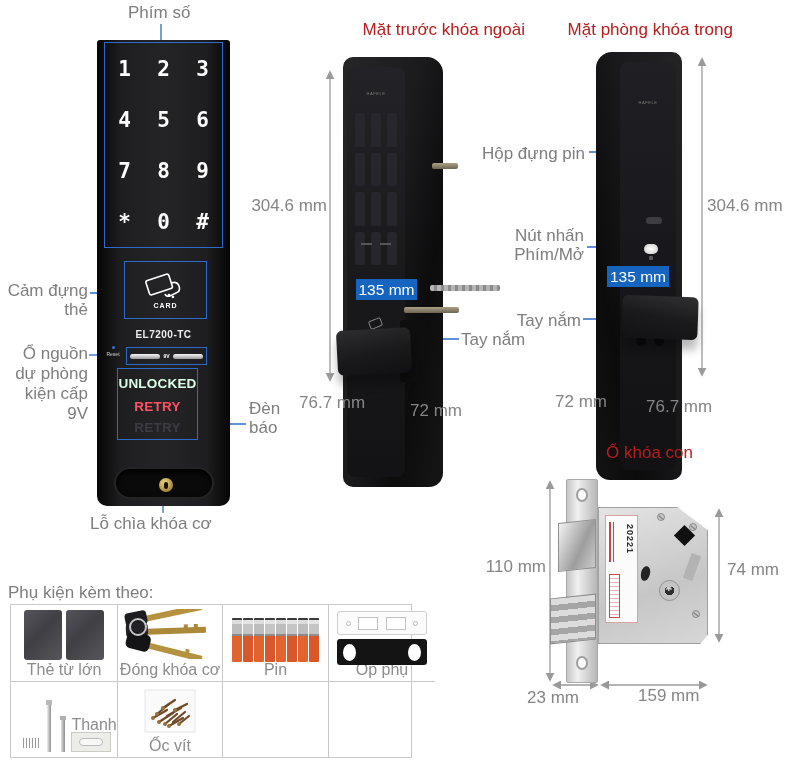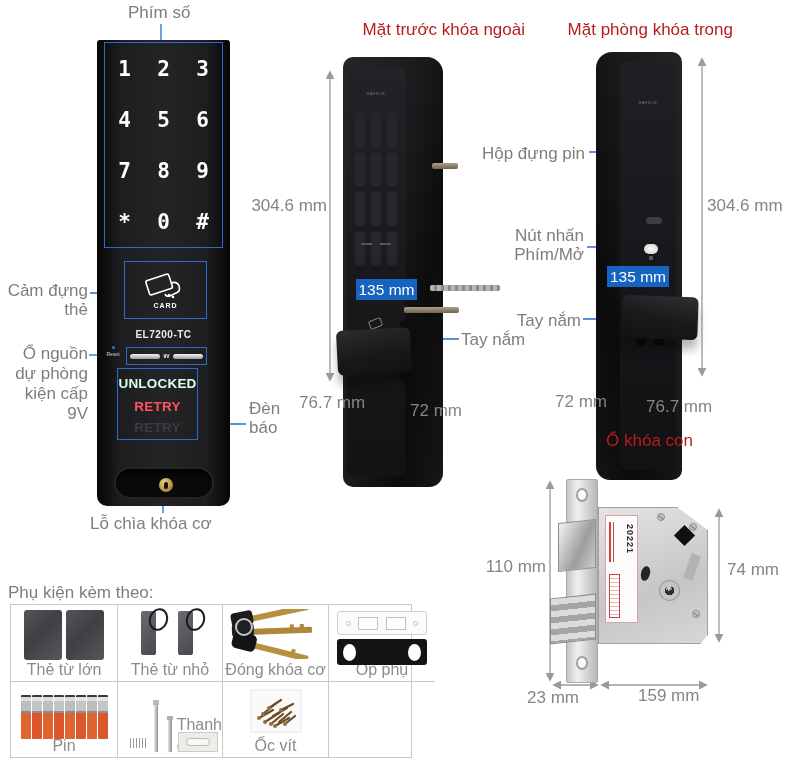--- a/index.html
+++ b/index.html
@@ -300,21 +300,21 @@
 
 <div class="abs glabel tr" style="left:453px;top:144px;width:132px">Hộp đựng pin</div>
 <div class="abs glabel tr" style="left:494px;top:226px;width:90px">
   <div>Nút nhấn</div>
     <div>Phím/Mở</div>
 </div>
 <div class="abs glabel tr" style="left:509px;top:311px;width:72px">Tay nắm</div>
 <div class="abs dim tc" style="left:555px;top:392px;width:58px">72 mm</div>
 <div class="abs dim tc" style="left:646px;top:397px;width:76px">76.7 mm</div>
 
-<div class="abs title" style="left:568px;top:431px;width:125px">Ổ khóa con</div>
+<div class="abs title" style="left:568px;top:443px;width:125px">Ổ khóa con</div>
 
 <div class="abs" id="faceplate">
   <span class="screwhole" style="top:8px"></span>
   <span class="screwhole" style="top:176px"></span>
 </div>
 <div class="abs" id="latch"></div>
 <div class="abs" id="deadbolt"></div>
 <div class="abs" id="mortbody">
   <div id="sticker">
     <span class="redline" style="top:6px;height:40px"></span>
@@ -338,27 +338,20 @@
 
 <div class="abs glabel" style="left:8px;top:583px">Phụ kiện kèm theo:</div>
 
 <div class="abs" id="acct">
   <div class="cell">
     <div class="art">
         <span class="bigcard"></span>
         <span class="bigcard"></span>
       </div>
     <span class="cap">Thẻ từ lớn</span>
-  </div>
-  <div class="cell">
-    <div class="art">
-        <span class="fob"></span>
-        <span class="fob"></span>
-      </div>
-    <span class="cap">Thẻ từ nhỏ</span>
   </div>
   <div class="cell">
     <div class="art" style="top:4px">
       <svg width="96" height="50" viewBox="0 0 96 50">
         <g transform="rotate(-12 18 14)">
             <rect x="24" y="8" width="58" height="6" rx="1" fill="#b5923f"></rect>
             <rect x="58" y="5" width="4" height="4" fill="#b5923f"></rect>
             <rect x="68" y="5" width="4" height="4" fill="#b5923f"></rect>
             <rect x="4" y="2" width="22" height="14" rx="4" fill="#1d1d1f"></rect>
           </g>
@@ -372,46 +365,46 @@
             <rect x="26" y="32" width="56" height="6" rx="1" fill="#b5923f"></rect>
             <rect x="64" y="29" width="4" height="4" fill="#b5923f"></rect>
             <rect x="4" y="25" width="24" height="17" rx="5" fill="#141416"></rect>
           </g>
         <circle cx="16" cy="18" r="8" fill="none" stroke="#c6c6c6" stroke-width="2"></circle>
       </svg>
     </div>
     <span class="cap">Đóng khóa cơ</span>
   </div>
   <div class="cell">
+    <div class="art">
+      <span class="batt"></span>
+        <span class="batt"></span>
+        <span class="batt"></span>
+        <span class="batt"></span>
+      <span class="batt"></span>
+        <span class="batt"></span>
+        <span class="batt"></span>
+        <span class="batt"></span>
+    </div>
+    <span class="cap">Pin</span>
+  </div>
+  <div class="cell">
     <div class="art" id="opphu">
       <span class="wplate">
           <u></u>
           <i></i>
           <i></i>
           <u></u>
         </span>
       <span class="bplate">
           <i></i>
           <i></i>
         </span>
     </div>
     <span class="cap">Ốp phụ</span>
-  </div>
-  <div class="cell">
-    <div class="art">
-      <span class="batt"></span>
-        <span class="batt"></span>
-        <span class="batt"></span>
-        <span class="batt"></span>
-      <span class="batt"></span>
-        <span class="batt"></span>
-        <span class="batt"></span>
-        <span class="batt"></span>
-    </div>
-    <span class="cap">Pin</span>
   </div>
   <div class="cell">
     <div class="art" id="chot" style="height:56px">
       <span id="spring"></span>
         <span class="pin1"></span>
         <span class="pin2"></span>
       <span id="strike">
           <i></i>
         </span>
     </div>

